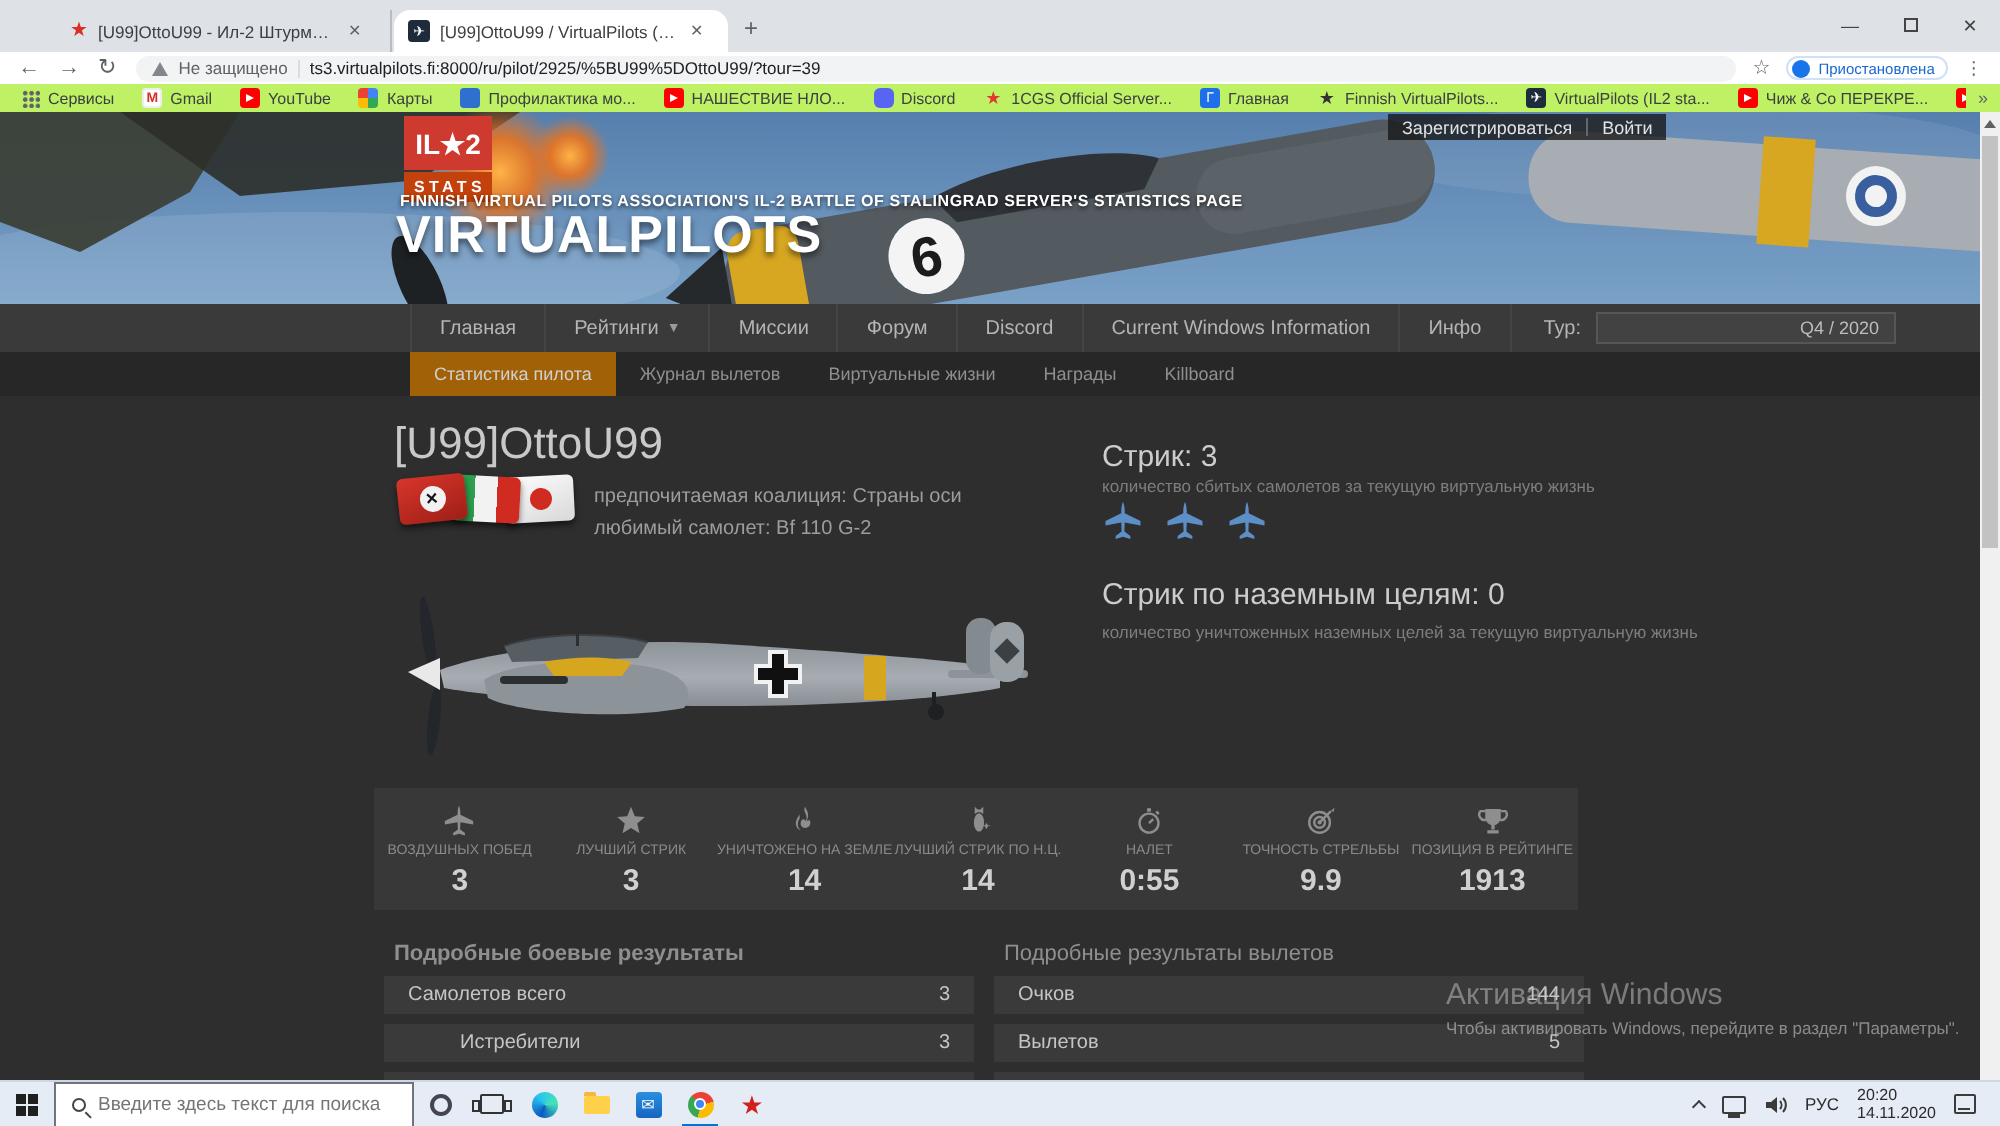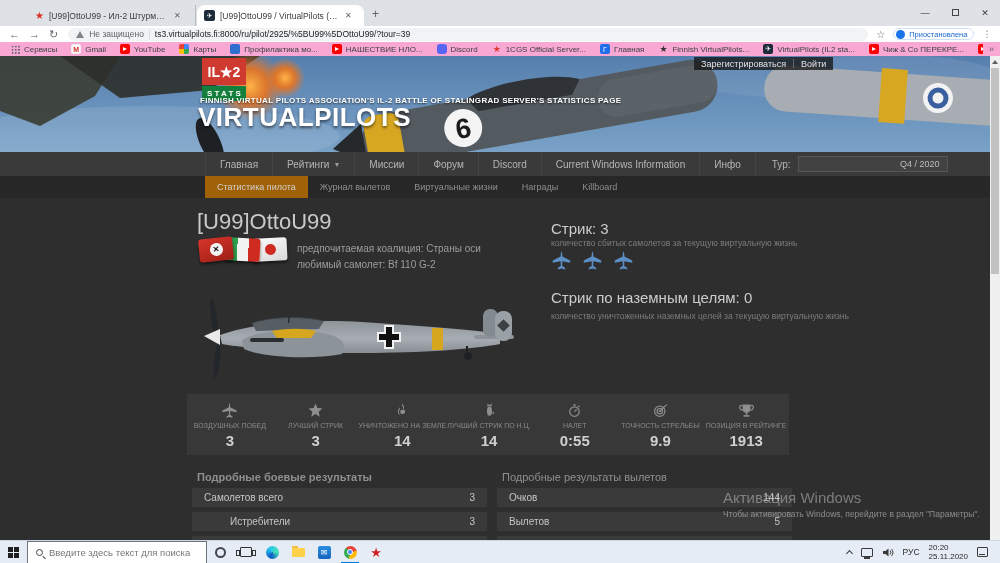--- a/index.html
+++ b/index.html
@@ -30,21 +30,21 @@
   .warn-tri { width:0; height:0; border-left:4px solid transparent; border-right:4px solid transparent; border-bottom:7px solid #80868b; }
   .sec-txt { color:#5f6368; }
   .omni-div { width:1px; height:9px; background:#dadce0; }
   .url-txt { color:#202124; white-space:nowrap; overflow:hidden; }
   .omni-star { color:#5f6368; font-size:10px; margin-left:8px; }
   .pill { margin-left:8px; height:12px; border:1px solid #cfe0fb; border-radius:7px; display:flex; align-items:center; gap:4px; padding:0 6px 0 2px; }
   .pill .dot { width:9px; height:9px; border-radius:50%; background:#1a73e8; }
   .pill .ptxt { font-size:7.5px; color:#1967d2; }
   .kebab { color:#5f6368; font-size:9px; margin:0 7px 0 8px; letter-spacing:0; }
 
-  .bookmarksbar { position:absolute; top:42px; left:0; right:0; height:14px; background:#f9a8d4; display:flex; align-items:center; }
+  .bookmarksbar { position:absolute; top:42px; left:0; right:0; height:14px; background:#bef264; display:flex; align-items:center; }
   .bm-list { display:flex; align-items:center; padding-left:4px; flex:1; overflow:hidden; }
   .bm { display:flex; align-items:center; gap:4px; padding:0 7px; font-size:8px; color:#3c4043; white-space:nowrap; }
   .bm-ico { width:10px; height:10px; border-radius:2px; flex:none; display:flex; align-items:center; justify-content:center; overflow:hidden; }
   .apps-icon { border-radius:0; width:9px; height:9px; background-image:radial-gradient(circle,#5f6368 1px,transparent 1.2px); background-size:3.2px 3.2px; }
   .gmail-icon { background:#fff; border:1px solid #eee; }
   .gmail-icon::before { content:"M"; color:#d93025; font-weight:bold; font-size:7px; }
   .youtube-icon { background:#f00; }
   .youtube-icon::before { content:""; width:0; height:0; border-left:4px solid #fff; border-top:2.5px solid transparent; border-bottom:2.5px solid transparent; }
   .maps-icon { background:conic-gradient(#4285f4 0 25%, #34a853 0 50%, #fbbc05 0 75%, #ea4335 0); }
   .shield-icon { background:#2f6fd0; }
@@ -55,21 +55,21 @@
   .star-black-icon::before { content:"★"; color:#333; font-size:9px; }
   .plane-dark-icon { background:#1d2b3a; }
   .plane-dark-icon::before { content:"✈"; color:#fff; font-size:7px; }
   .bm-overflow { color:#5f6368; font-size:9px; padding:0 6px; }
 
   
   .banner { position:absolute; top:56px; left:0; width:990px; height:96px; overflow:hidden; background:#5b88b4; }
   .banner svg { position:absolute; inset:0; }
   .logo { position:absolute; left:202px; top:2px; width:44px; }
   .logo-red { height:27px; background:#ce3a30; color:#fff; font-weight:bold; font-size:14px; display:flex; align-items:center; justify-content:center; }
-  .logo-black { height:15px; margin-top:1px; background:#15803d; color:#fff; font-weight:bold; font-size:8px; letter-spacing:2.2px; display:flex; align-items:center; justify-content:center; padding-left:2px; }
+  .logo-black { height:15px; margin-top:1px; background:#c2410c; color:#fff; font-weight:bold; font-size:8px; letter-spacing:2.2px; display:flex; align-items:center; justify-content:center; padding-left:2px; }
   .auth { position:absolute; left:694px; top:1px; height:13px; background:rgba(22,22,22,.78); display:flex; align-items:center; font-size:9px; color:#e3e3e3; }
   .auth span { padding:0 7px; }
   .auth .adiv { width:1px; height:9px; background:#666; padding:0; }
   .tagline { position:absolute; left:200px; top:40px; font-size:8px; font-weight:bold; color:#fff; letter-spacing:.3px; text-shadow:0 1px 2px rgba(0,0,0,.7); }
   .site-title { position:absolute; left:198px; top:46px; font-size:26px; font-weight:bold; color:#fff; letter-spacing:.5px; text-shadow:0 2px 3px rgba(0,0,0,.55); }
 
   
   .navbar { position:absolute; top:152px; left:0; width:990px; height:24px; background:#3a3a3a; display:flex; align-items:stretch; padding-left:205px; }
   .nav-list { display:flex; }
   .nav-item { display:flex; align-items:center; padding:0 14px; font-size:10px; color:#b5b5b5; border-left:1px solid rgba(255,255,255,.05); }
@@ -546,19 +546,19 @@
     <div class="tb-right">
       <span class="chevron-up"></span>
       <span class="net-ico"></span>
       <svg width="12" height="11" viewBox="0 0 12 11">
           <polygon points="1,4 3.5,4 6.5,1.5 6.5,9.5 3.5,7 1,7" fill="#3b3b3b"></polygon>
           <path d="M8 3.5 A3 3 0 0 1 8 7.5 M9.5 2 A5 5 0 0 1 9.5 9" fill="none" stroke="#3b3b3b" stroke-width="1"></path>
         </svg>
       <span class="tb-lang">РУС</span>
       <div class="tb-clock">
         <div>20:20</div>
-        <div>25.11.2020</div>
+        <div>14.11.2020</div>
       </div>
       <span class="action-ico"></span>
     </div>
   </div>
 
 </div>
 
 </body></html>

